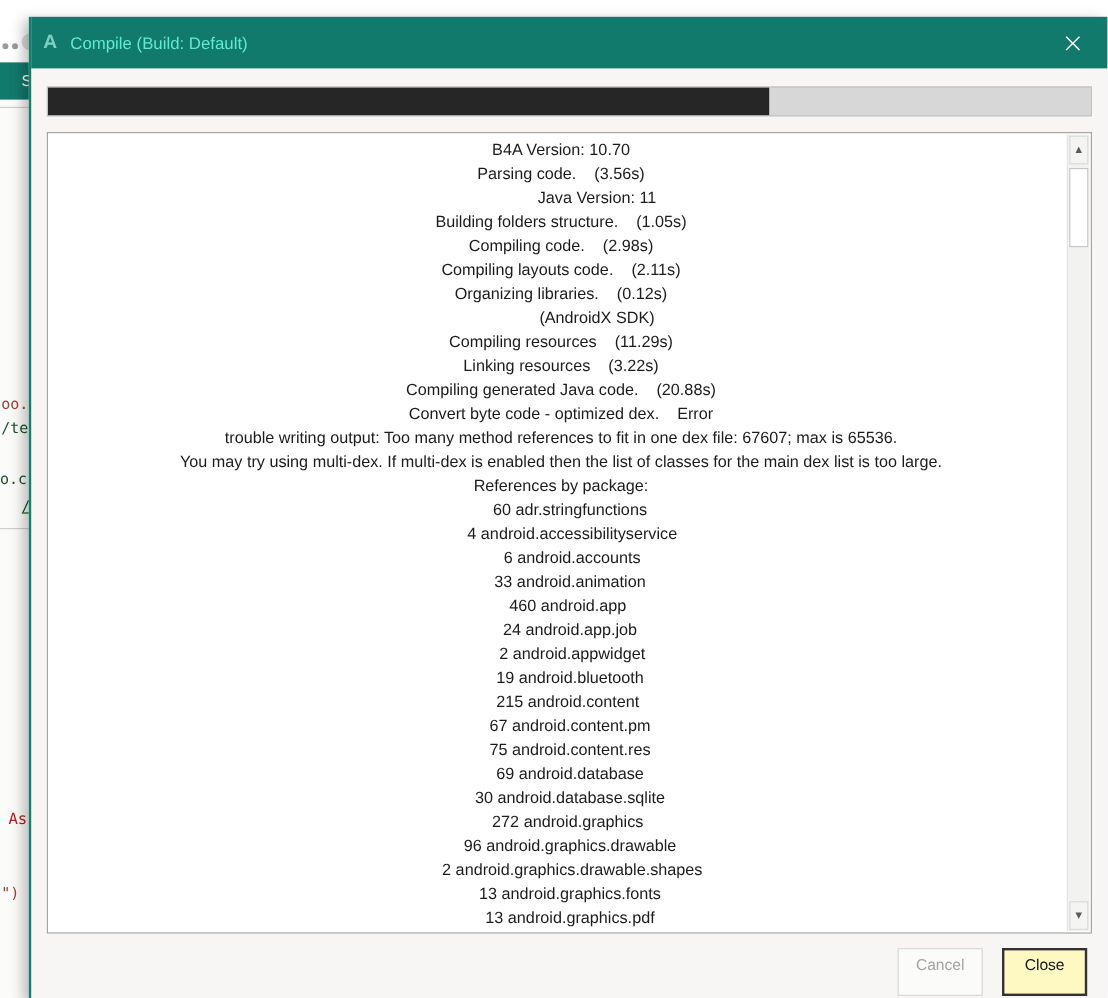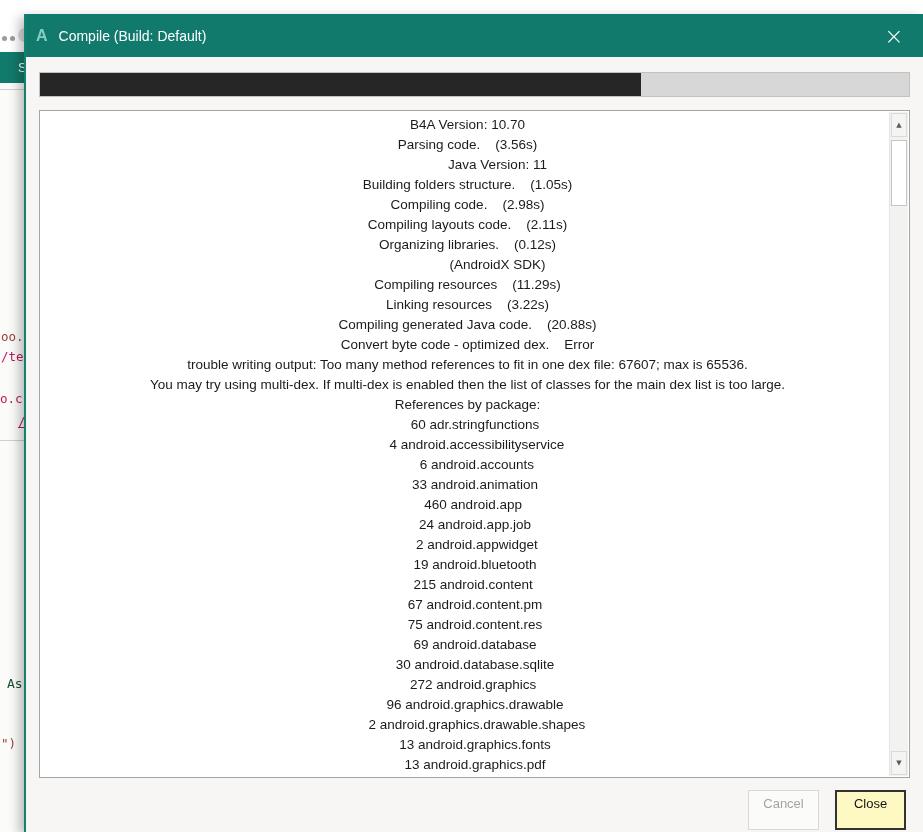--- a/index.html
+++ b/index.html
@@ -23,22 +23,22 @@
     padding-left: 18px; overflow: hidden; white-space: nowrap;
   }
   .bg-divider { position: absolute; left: 0; height: 1px; width: 26px; background: #cfcfcf; }
   .bg-div1 { top: 89px; }
   .bg-div2 { top: 440px; }
   .frag {
     position: absolute; font-family: "DejaVu Sans Mono", monospace;
     font-size: 12.5px; white-space: nowrap; overflow: hidden;
   }
   .frag-red   { color: #9e4038; }
-  .frag-green { color: #be185d; }
-  .frag-blue  { color: #14532d; font-size: 13px; }
+  .frag-green { color: #14532d; }
+  .frag-blue  { color: #b91c1c; font-size: 13px; }
   .frag-link  { text-decoration: underline; }
   .f1 { left: 1px; top: 329px; }
   .f2 { left: 1px; top: 349px; }
   .f3 { left: 0;   top: 391px; text-align: right; }
   .f4 { left: 18px; top: 414px; }
   .f5 { left: 7px; top: 676px; }
   .f6 { left: 1px; top: 736px; }
 
   
   .dialog {
@@ -48,21 +48,21 @@
     box-shadow: -5px 3px 10px rgba(0,0,0,0.25);
   }
   .titlebar {
     position: absolute; left: 0; top: 0; right: 0; height: 43px;
     background: #127a6c; display: flex; align-items: center;
   }
   .titlebar .logo {
     color: #7fd0c3; font-weight: bold; font-size: 16px;
     margin-left: 10px; margin-right: 11px;
   }
-  .titlebar .title { color: #ffffff; font-size: 14px; }
+  .titlebar .title { color: #5eead4; font-size: 14px; }
   .close-btn {
     position: absolute; right: 14px; top: 7px; width: 30px; height: 30px;
     display: flex; align-items: center; justify-content: center;
     color: #ffffff; font-size: 23px; font-weight: 300; cursor: pointer;
     font-family: "DejaVu Sans", sans-serif;
   }
 
   .progress-track {
     position: absolute; left: 13px; top: 58px; width: 871px; height: 25px;
     background: #d7d7d7; border: 1px solid #c2c2c2;

